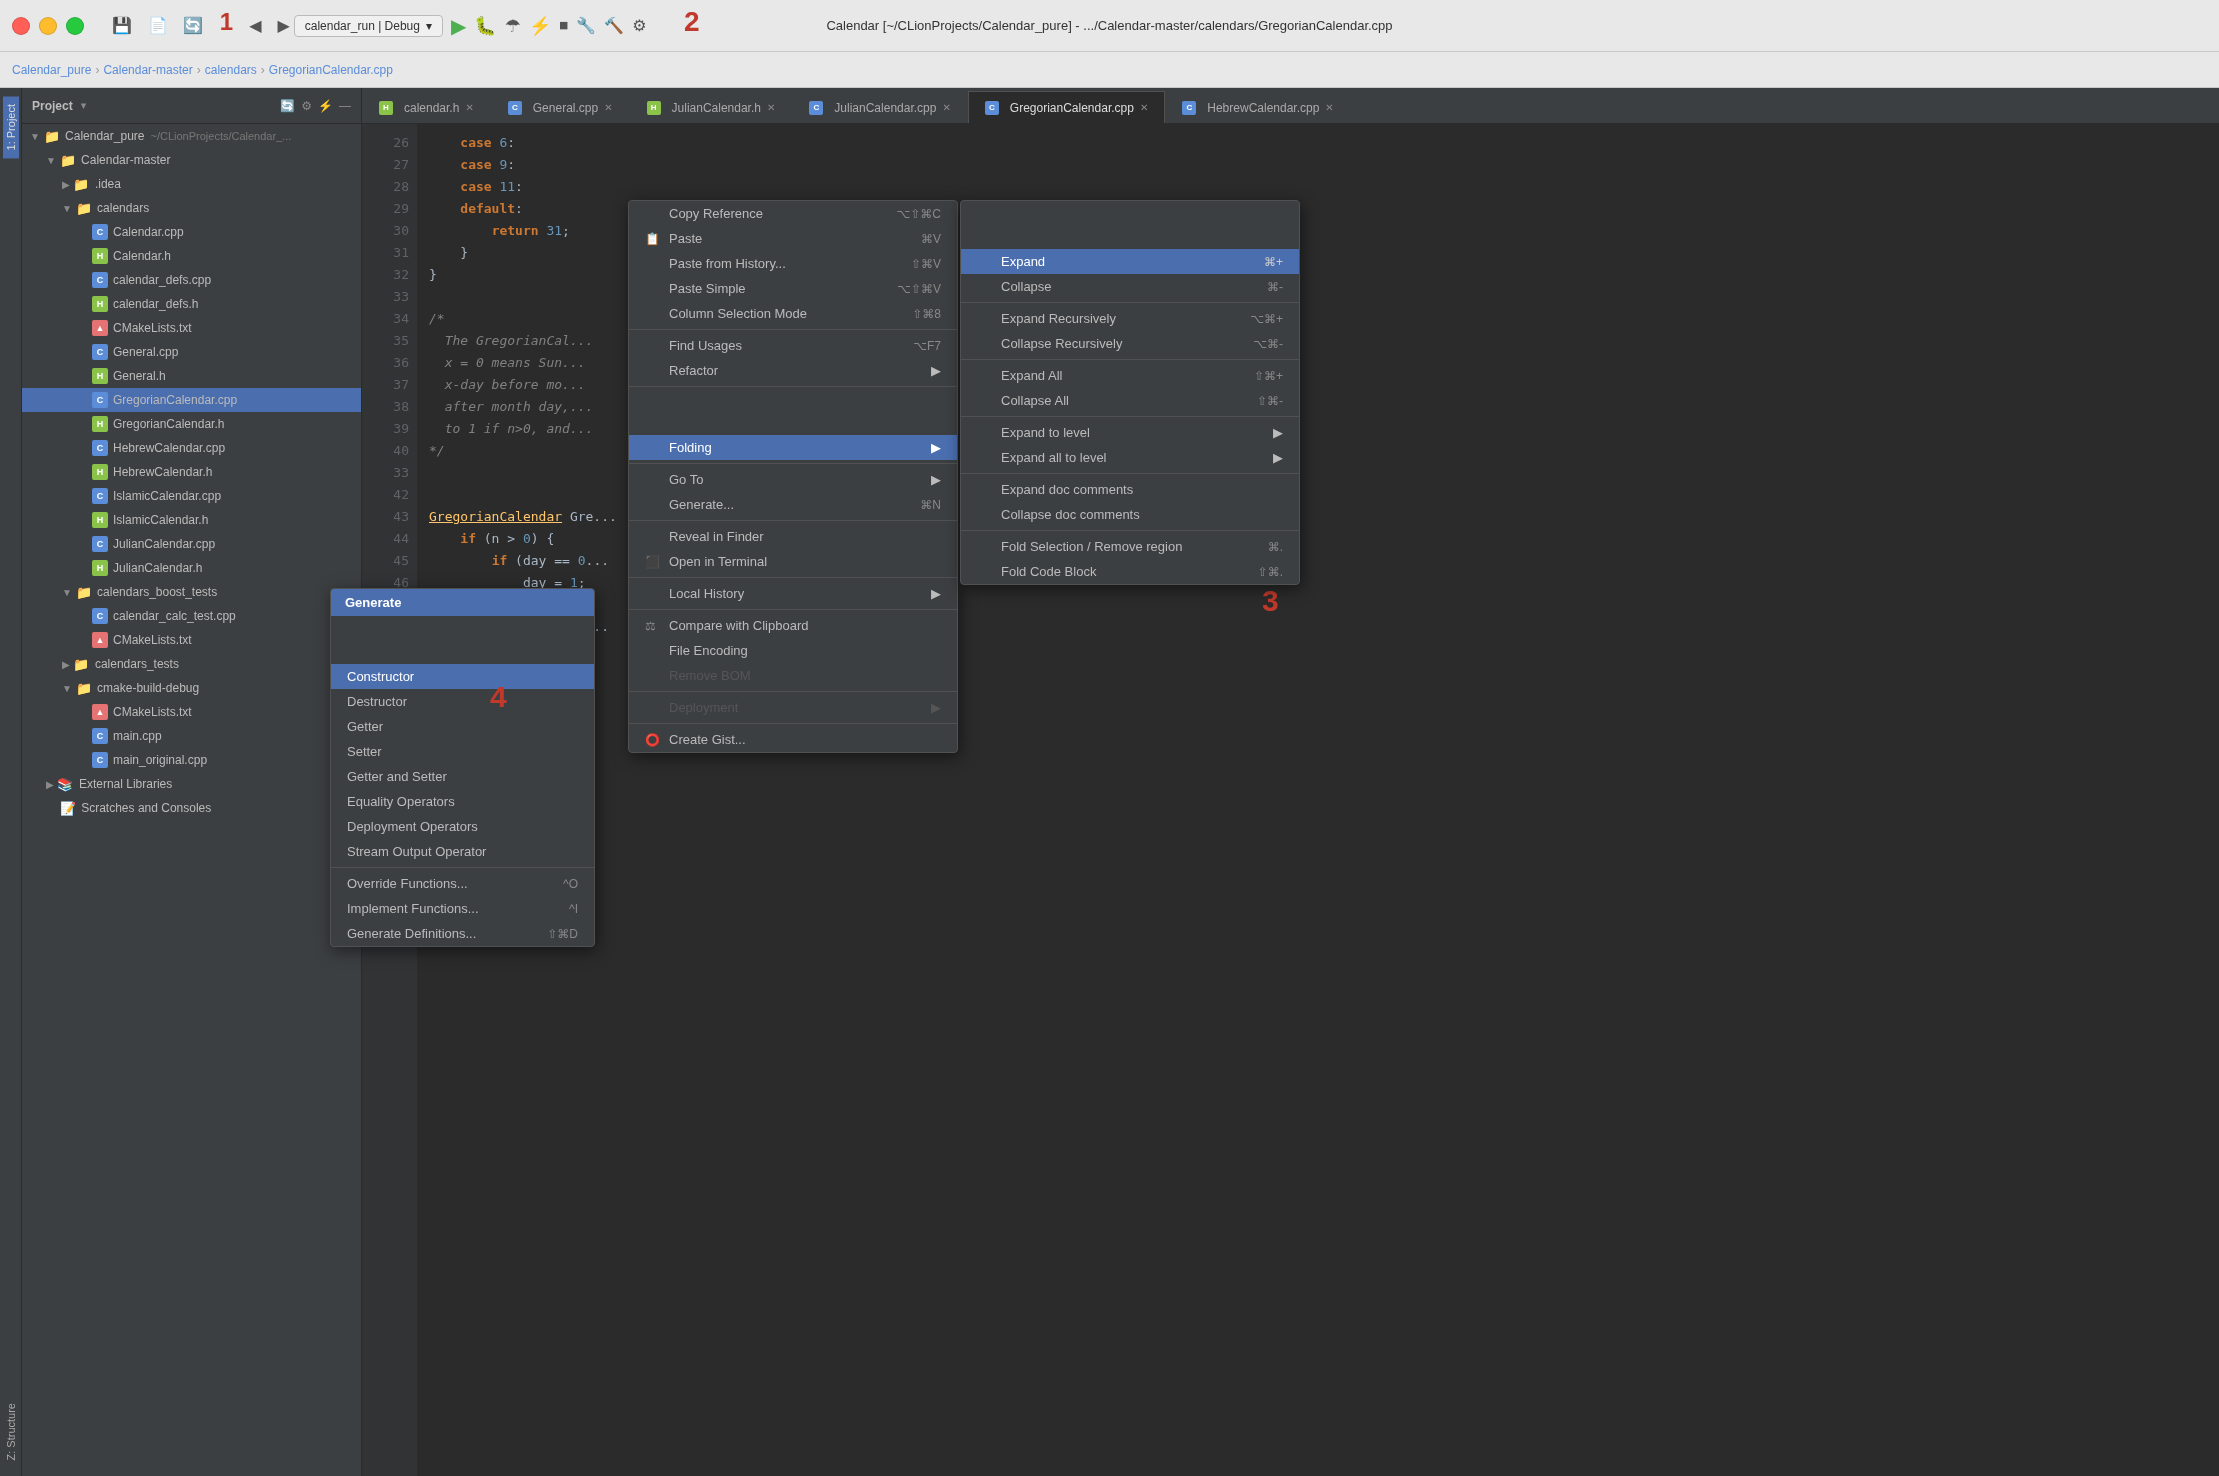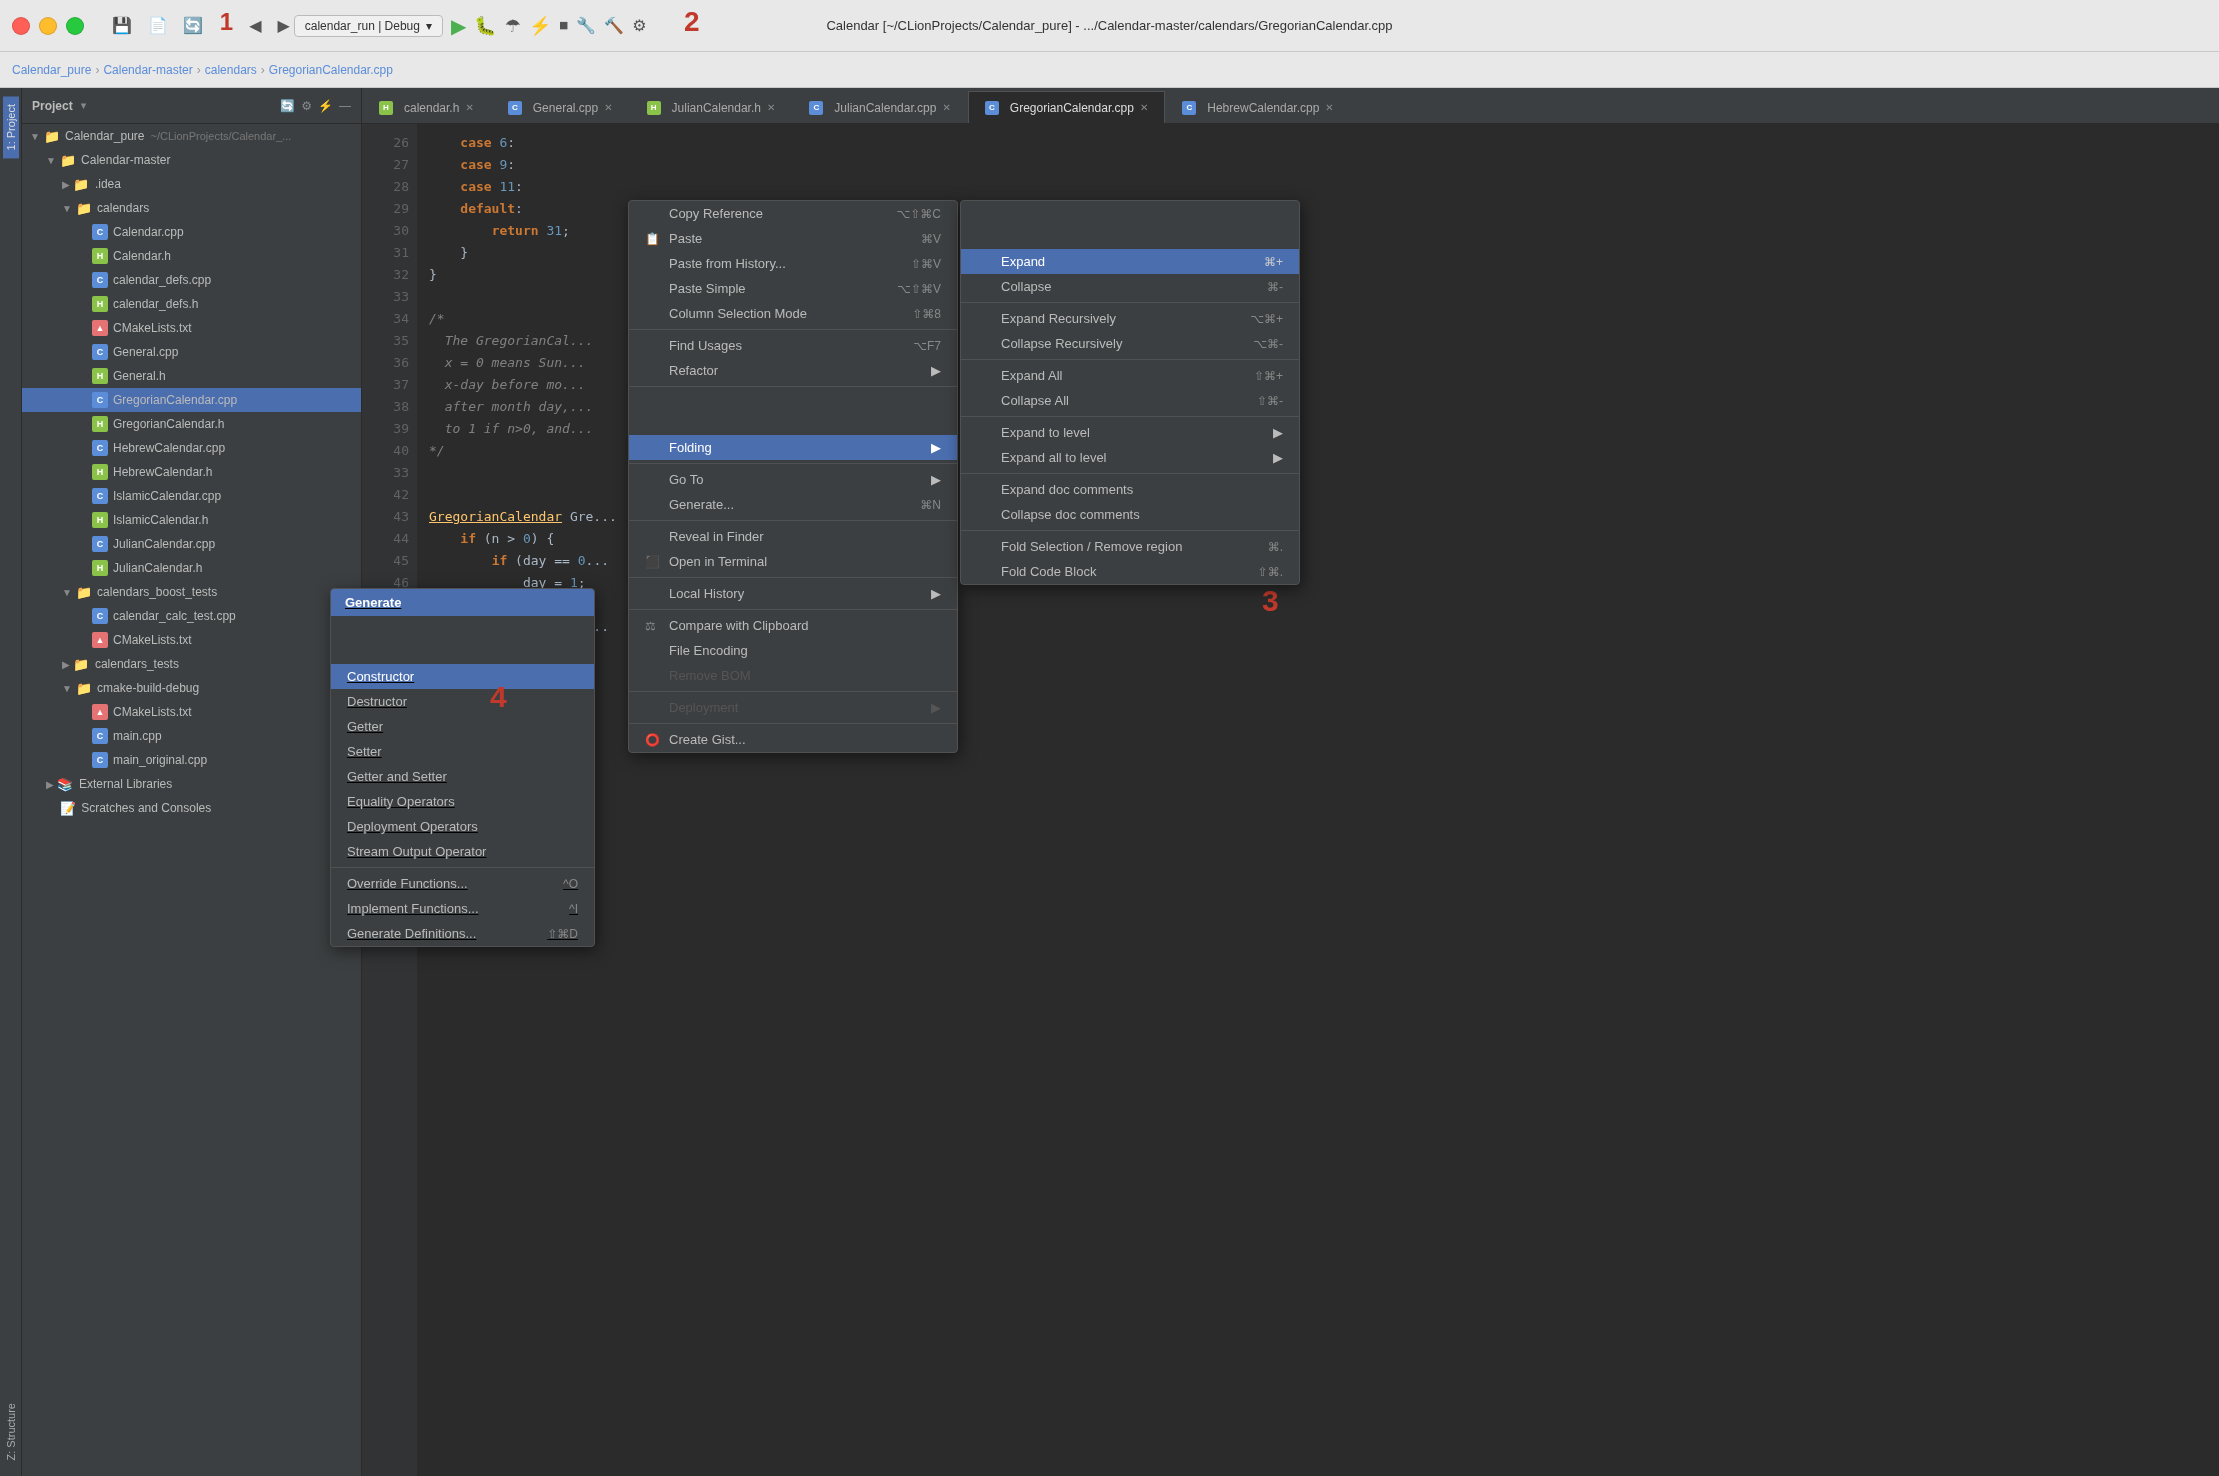--- a/index.html
+++ b/index.html
@@ -323,21 +323,20 @@
     .folding-submenu {
       left: 960px;
       top: 200px;
       width: 340px;
     }
     
     .gen-submenu {
       left: 330px;
       top: 590px;
       width: 260px;
-      text-decoration: underline;
     }
 
     
     .left-tab-strip {
       width: 22px;
       background: #3c3f41;
       display: flex;
       flex-direction: column;
       align-items: center;
       padding-top: 8px;

